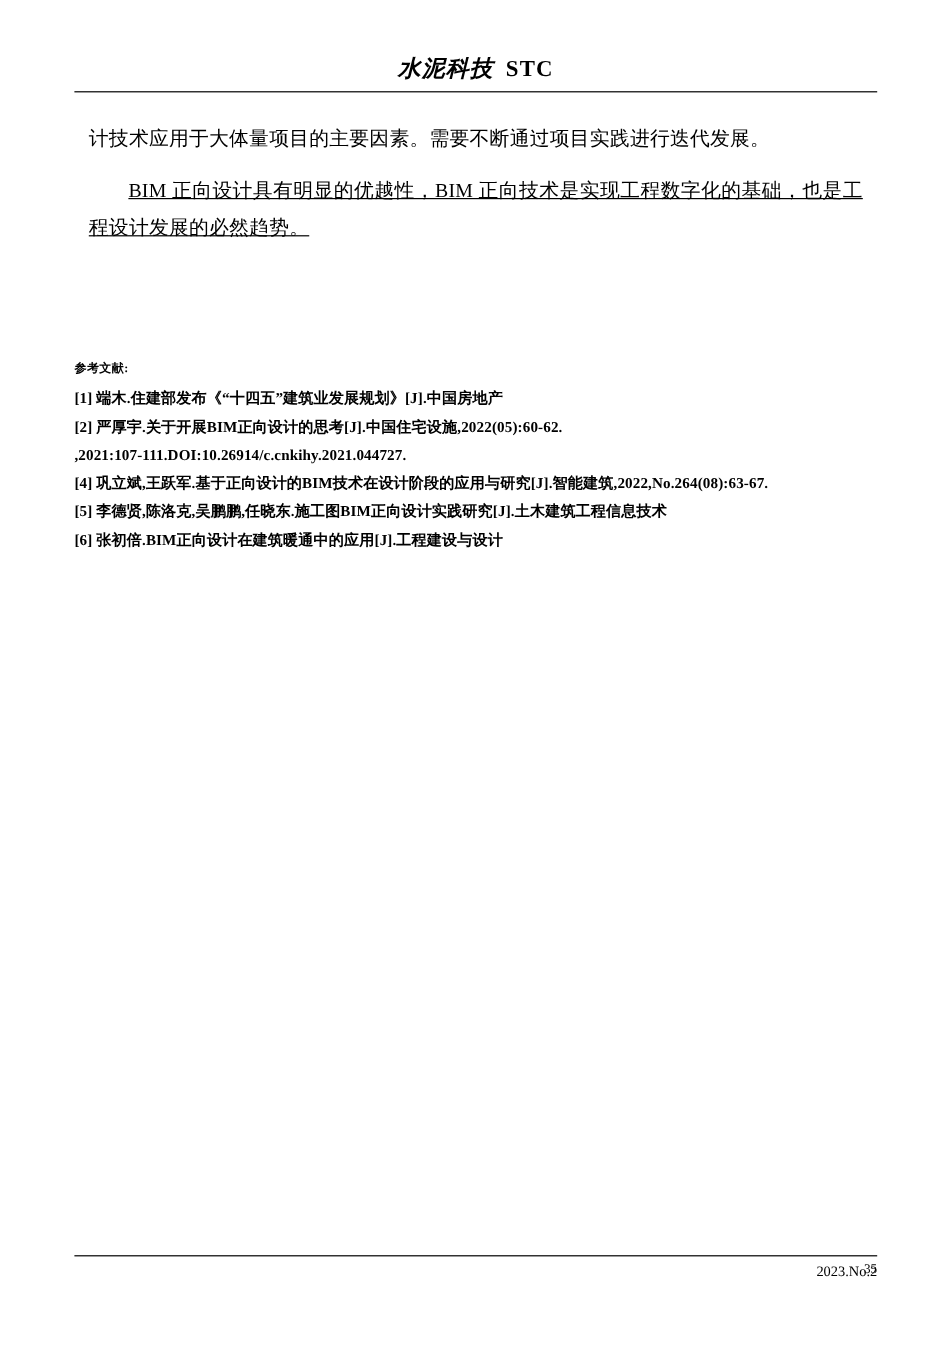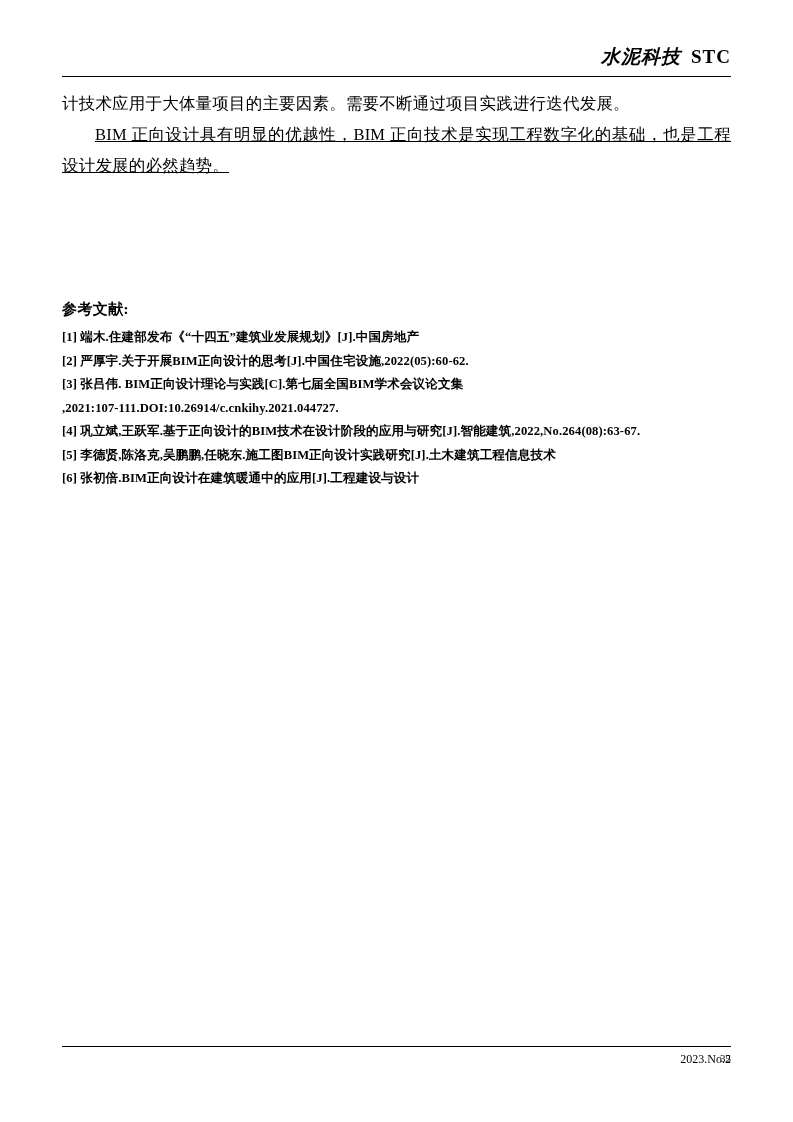--- a/index.html
+++ b/index.html
@@ -20,21 +20,21 @@
     overflow: hidden;
     box-sizing: border-box;
   }
 
   
   .header {
     position: absolute;
     top: 44px;
     left: 62px;
     width: 669px;
-    text-align: right;
+    text-align: center;
   }
   .header-title {
     font-family: "Liberation Serif", serif;
     font-size: 19px;
     font-weight: bold;
     letter-spacing: 1px;
     display: inline-block;
   }
   .header-title .cn {
     font-style: italic;
@@ -57,37 +57,37 @@
   .body-text {
     position: absolute;
     top: 88px;
     left: 62px;
     width: 669px;
   }
   .para {
     font-size: 16.5px;
     line-height: 31px;
     text-align: justify;
-    margin: 0;
+    margin: 12px;
     letter-spacing: 0.2px;
   }
   .para.indent {
     text-indent: 2em;
     text-decoration: underline;
   }
 
   
   .refs {
     position: absolute;
     top: 300px;
     left: 62px;
     width: 669px;
   }
   .refs-title {
-    font-size: 15px;
+    font-size: 10px;
     font-weight: bold;
     margin: 0 0 7px 0;
     letter-spacing: 0.4px;
   }
   .ref-item {
     font-size: 12.6px;
     line-height: 23.5px;
     margin: 0;
     letter-spacing: 0.1px;
     white-space: nowrap;
@@ -138,21 +138,20 @@
 
   <div class="body-text">
     <p class="para">计技术应用于大体量项目的主要因素。需要不断通过项目实践进行迭代发展。</p>
     <p class="para indent">BIM 正向设计具有明显的优越性，BIM 正向技术是实现工程数字化的基础，也是工程设计发展的必然趋势。</p>
   </div>
 
   <div class="refs">
     <p class="refs-title">参考文献:</p>
     <p class="ref-item">[1] 端木.住建部发布《“十四五”建筑业发展规划》[J].中国房地产</p>
     <p class="ref-item">[2] 严厚宇.关于开展BIM正向设计的思考[J].中国住宅设施,2022(05):60-62.</p>
-    <p class="ref-item">[3] 张吕伟. BIM正向设计理论与实践[C].第七届全国BIM学术会议论文集</p>
     <p class="ref-item">,2021:107-111.DOI:10.26914/c.cnkihy.2021.044727.</p>
     <p class="ref-item">[4] 巩立斌,王跃军.基于正向设计的BIM技术在设计阶段的应用与研究[J].智能建筑,2022,No.264(08):63-67.</p>
     <p class="ref-item">[5] 李德贤,陈洛克,吴鹏鹏,任晓东.施工图BIM正向设计实践研究[J].土木建筑工程信息技术</p>
     <p class="ref-item">[6] 张初倍.BIM正向设计在建筑暖通中的应用[J].工程建设与设计</p>
   </div>
 
   <div class="footer-rule"></div>
   <div class="footer">
     <span class="footer-page">35</span>
     <span class="footer-issue">2023.No.2</span>

